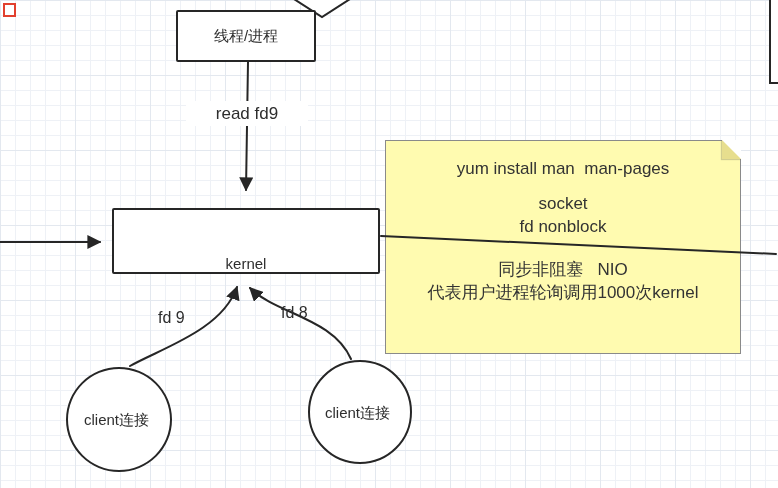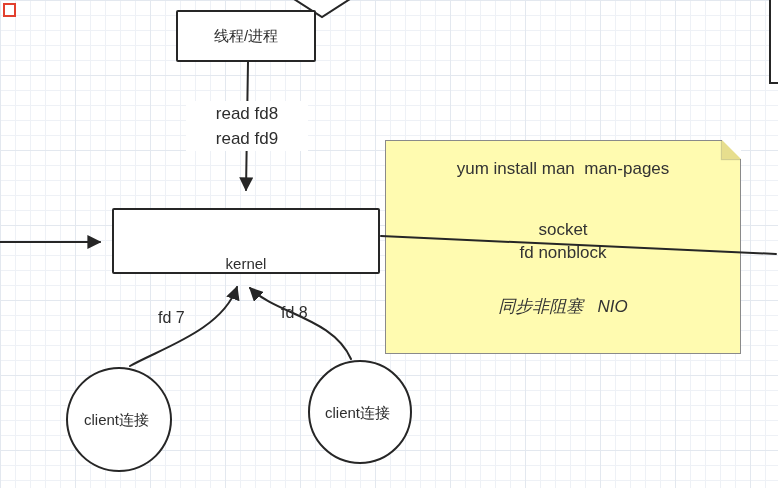--- a/index.html
+++ b/index.html
@@ -29,22 +29,22 @@
   }
   #client-left{left:66px;top:367px;width:106px;height:105px;}
   #client-right{left:308px;top:360px;width:104px;height:104px;}
   .circle .lbl{width:70px;}
   #note{
     position:absolute;left:385px;top:140px;width:356px;height:214px;
     background:#fffbb0;border:1px solid #8a8a8a;box-sizing:border-box;
     color:#333;font-size:17px;line-height:23px;padding-top:16px;
   }
   #note p{margin:0;text-align:center;white-space:pre-wrap;}
-  #note p.gap-sm{margin-top:38px;}
-  #note p.gap-md{margin-top:31px;font-style:italic;}
+  #note p.gap-sm{margin-top:12px;}
+  #note p.gap-md{margin-top:20px;}
   #note .fold{
     content:"";position:absolute;top:-1px;right:-1px;width:0;height:0;
     border-style:solid;border-width:0 19px 19px 0;
     border-color:#ffffff #ffffff #e7de8e #ffffff;
     box-shadow:-1px 1px 1px rgba(0,0,0,0.18);
   }
   .edge-label{
     position:absolute;color:#2d2d2d;font-size:17px;text-align:center;
   }
   #read-label{left:186px;top:101px;width:122px;line-height:25px;background:#ffffff;}
@@ -78,20 +78,21 @@
   <div class="box" id="kernel-box">
     <span>kernel</span>
   </div>
 
   <div id="note">
     <div class="fold"></div>
     <p>yum install man  man-pages</p>
     <p class="gap-sm">socket</p>
     <p>fd nonblock</p>
     <p class="gap-md">同步非阻塞   NIO</p>
+    <p>代表用户进程轮询调用1000次kernel</p>
   </div>
 
   <div class="circle" id="client-left">
     <span class="lbl">client连接</span>
   </div>
 
   <div class="circle" id="client-right">
     <span class="lbl">client连接</span>
   </div>
 
@@ -102,19 +103,18 @@
       </marker>
     </defs>
     <path d="M-6 242 L100 242" stroke="#262626" stroke-width="2" fill="none" marker-end="url(#arrow)" stroke-linecap="round"></path>
     <path d="M248 62 L246 190" stroke="#262626" stroke-width="2" fill="none" marker-end="url(#arrow)" stroke-linecap="round"></path>
     <path d="M381 236 L776 254" stroke="#262626" stroke-width="2" fill="none" stroke-linecap="round"></path>
     <path d="M130 366 C162 348 222 330 237 287" stroke="#262626" stroke-width="2" fill="none" marker-end="url(#arrow)" stroke-linecap="round"></path>
     <path d="M351 359 C333 318 276 314 250 288" stroke="#262626" stroke-width="2" fill="none" marker-end="url(#arrow)" stroke-linecap="round"></path>
   </svg>
 
   <div class="edge-label" id="read-label">
-    <div>read fd8</div>
     <div>read fd9</div>
   </div>
-  <div class="edge-label" id="fd8-label">fd 7</div>
+  <div class="edge-label" id="fd8-label">fd 9</div>
   <div class="edge-label" id="fd9-label">fd 8</div>
 
 </div>
 
 </body></html>

